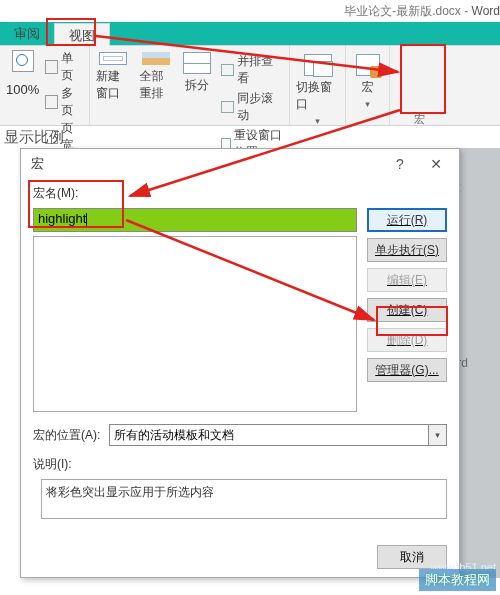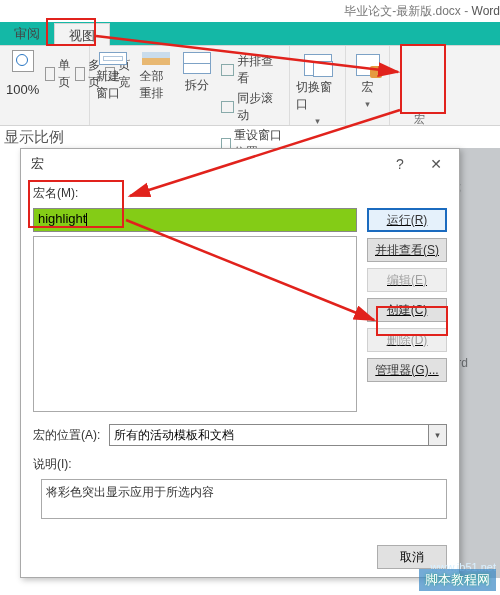--- a/index.html
+++ b/index.html
@@ -16,21 +16,21 @@
 .group { border-right: 1px solid #dcdcdc; padding: 4px 6px 2px; display: flex; flex-direction: column; justify-content: space-between; }
 
 .zoom-group { width: 90px; }
 .zoom-pct { font-size: 13px; color: #333; margin-top: 8px; }
 .zoom-cb { display: flex; align-items: center; gap: 3px; color: #444; font-size: 12px; }
 .zoom-icon { width: 14px; height: 14px; border: 1px solid #999; display: inline-block; }
 .zoom-block { display: flex; gap: 6px; }
 .zoom-left { display: flex; flex-direction: column; align-items: center; gap: 2px; }
 .zoom-thumb { width: 22px; height: 22px; border: 1px solid #999; background: #fff; position: relative; }
 .zoom-thumb::after { content: ""; position: absolute; width: 10px; height: 10px; border: 1px solid #2a77c4; border-radius: 50%; left: 3px; top: 3px; }
-.zoom-options { display: flex; gap: 1px; }
+.zoom-options { display: flex; flex-direction: column; gap: 1px; }
 
 .win-group { width: 200px; }
 .win-row { display: flex; gap: 10px; height: 52px; }
 .big-btn { display: flex; flex-direction: column; align-items: center; gap: 3px; color: #444; font-size: 12px; padding-top: 2px; }
 .big-icon { width: 28px; height: 22px; border: 1px solid #7da2c6; background: #fff; position: relative; }
 .big-icon.new::after { content:""; position:absolute; inset:3px; border:1px solid #b0c6dc; }
 .big-icon.arrange { border:none; width:28px; height:22px; background:linear-gradient(#c9dcec 50%, #e8b872 50%); }
 .big-icon.split { background:#fff; border:1px solid #7da2c6; }
 .big-icon.split::after { content:""; position:absolute; left:0; right:0; top:50%; border-top:1px solid #7da2c6; }
 .small-opts { display:flex; flex-direction:column; gap:3px; font-size:12px; color:#444; padding-top:3px; }
@@ -195,21 +195,21 @@
   </div>
   <div class="dlg-body">
     <div class="label">宏名(M):</div>
     <div class="dlg-row">
       <div class="dlg-left">
         <div class="input"><span>highlight</span><span class="cursor"></span></div>
         <div class="listbox"></div>
       </div>
       <div class="dlg-right">
         <div class="side-btn primary">运行(R)</div>
-        <div class="side-btn">并排查看(S)</div>
+        <div class="side-btn">单步执行(S)</div>
         <div class="side-btn disabled">编辑(E)</div>
         <div class="side-btn">创建(C)</div>
         <div class="side-btn disabled">删除(D)</div>
         <div class="side-btn">管理器(G)...</div>
       </div>
     </div>
     <div class="field-row">
       <span class="label">宏的位置(A):</span>
       <div class="combo">
         <div class="sel">所有的活动模板和文档</div>

